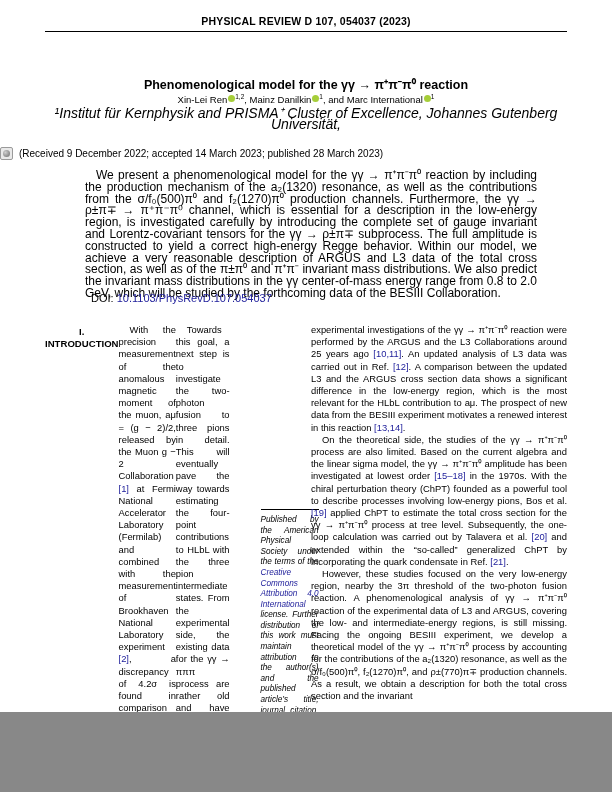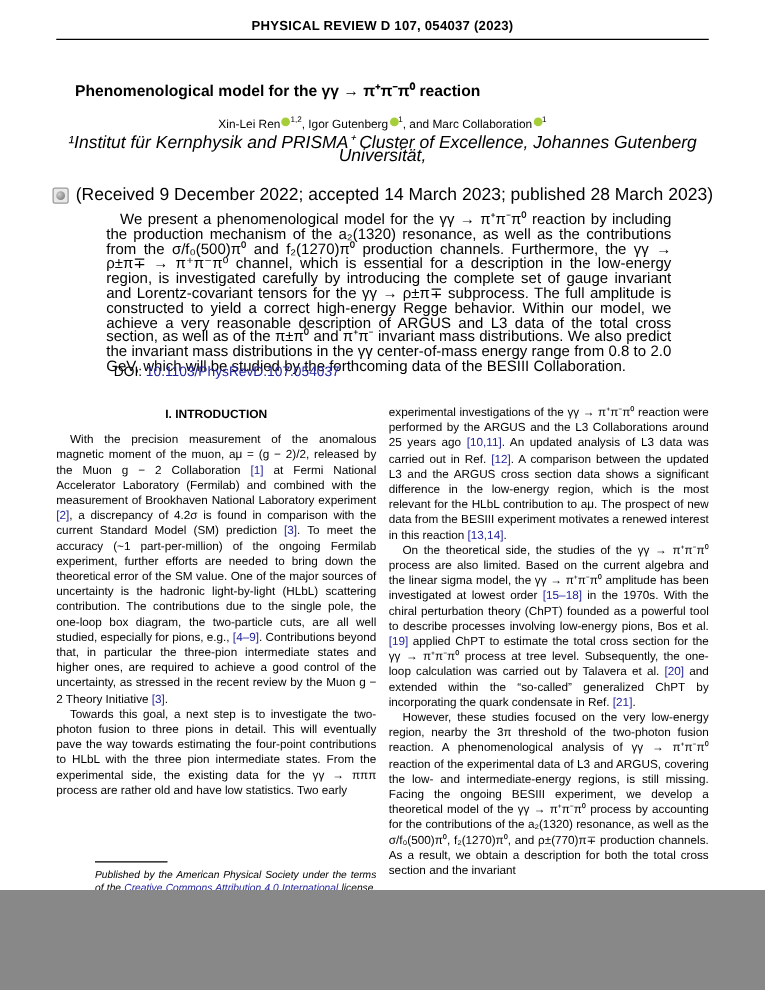--- a/index.html
+++ b/index.html
@@ -15,38 +15,38 @@
   .journal-line{
     position:absolute;top:15px;left:0;right:0;
     text-align:center;font-weight:bold;font-size:10.5px;letter-spacing:.2px;
   }
   .header-rule{
     position:absolute;top:31px;left:45px;right:45px;
     border-top:1.5px solid #000;height:0;
   }
   .title{
     position:absolute;top:66px;left:60px;right:60px;
-    font-weight:bold;font-size:12.5px;line-height:15px;margin:0;
+    text-align:center;font-weight:bold;font-size:12.5px;line-height:15px;margin:12px;
   }
   .authors{
     position:absolute;top:93px;left:40px;right:40px;
     text-align:center;font-size:9.5px;
   }
   .orcid{
     display:inline-block;width:7px;height:7px;border-radius:50%;
     background:#a6ce39;margin-left:1px;vertical-align:1px;
   }
   .authors sup{font-size:6.5px;}
   .affils{
     position:absolute;top:108px;left:30px;right:30px;
     text-align:center;font-style:italic;font-size:14px;line-height:10.8px;
   }
   .received{
     position:absolute;top:147px;left:0;right:0;
-    text-align:center;font-size:14px;
+    text-align:left;font-size:10px;
   }
   .crossmark{
     display:inline-block;width:11px;height:11px;border:1px solid #9a9a9a;
     border-radius:2px;background:#e9e9e9;vertical-align:-3px;margin-right:6px;
     position:relative;
   }
   .crossmark::after{
     content:"";position:absolute;left:2px;top:2px;width:7px;height:7px;
     border-radius:50%;background:radial-gradient(circle at 35% 35%, #cfcfcf, #6a6a6a);
   }
@@ -57,21 +57,21 @@
   .doi-line{
     position:absolute;top:292px;left:91px;font-size:11px;
   }
   .link{color:#22229c;}
   .ref{color:#22229c;}
   .columns{
     position:absolute;top:324px;left:45px;width:522px;height:424px;
     display:flex;gap:10px;overflow:hidden;
   }
   .col{width:256px;font-size:9.4px;line-height:12.2px;text-align:justify;}
-  .col-left{display:flex;flex-direction:column;height:100%;}
+  .col-left{display:flex;flex-direction:row;height:100%;}
   .section-heading{
     text-align:center;font-weight:bold;font-size:9.6px;margin:2px 0 7px 0;
   }
   .col p{margin:0;text-indent:11px;}
   .col p.noindent{text-indent:0;}
   .footnote-block{margin-top:auto;margin-left:31px;}
   .footnote-sep{width:58px;border-top:1px solid #000;margin-bottom:5px;}
   .footnote{
     font-style:italic;font-size:8.2px;line-height:10.6px;text-align:justify;text-indent:0;
   }
@@ -86,21 +86,21 @@
 <body>
 
 <div class="page">
 
   <div class="journal-line">PHYSICAL REVIEW D 107, 054037 (2023)</div>
   <div class="header-rule"></div>
 
   <h1 class="title">Phenomenological model for the γγ → π⁺π⁻π⁰ reaction</h1>
 
   <div class="authors">
-    <span><span></span><span>Xin-Lei Ren</span><span class="orcid"></span><sup>1,2</sup><span>, </span></span><span><span></span><span>Igor Gutenberg</span><span class="orcid"></span><sup>1</sup><span>, </span></span><span><span>and </span><span>Marc Collaboration</span><span class="orcid"></span><sup>1</sup><span></span></span>
+    <span><span></span><span>Xin-Lei Ren</span><span class="orcid"></span><sup>1,2</sup><span>, </span></span><span><span></span><span>Mainz Danilkin</span><span class="orcid"></span><sup>1</sup><span>, </span></span><span><span>and </span><span>Marc International</span><span class="orcid"></span><sup>1</sup><span></span></span>
   </div>
 
   <div class="affils">
     <div>¹Institut für Kernphysik and PRISMA⁺ Cluster of Excellence, Johannes Gutenberg Universität,</div>
   </div>
 
   <div class="received">
     <span class="crossmark"></span><span>(Received 9 December 2022; accepted 14 March 2023; published 28 March 2023)</span>
   </div>
 

